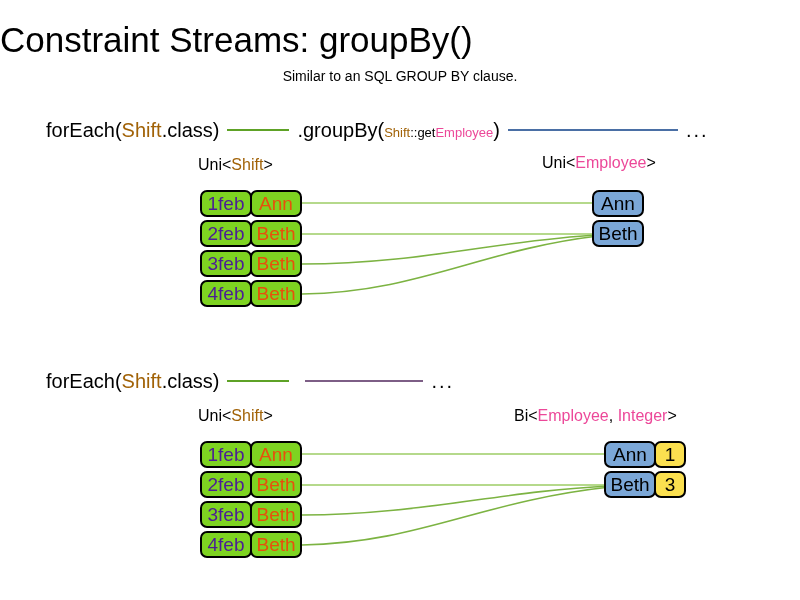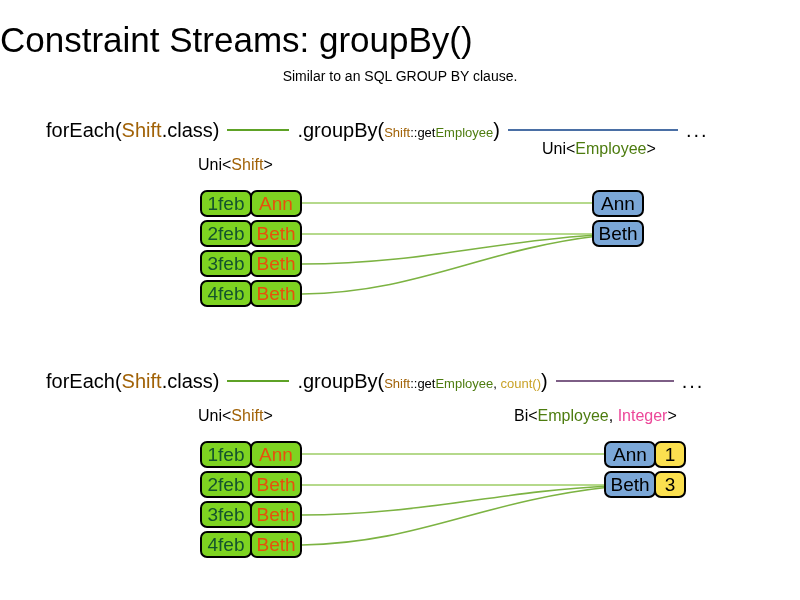--- a/index.html
+++ b/index.html
@@ -61,21 +61,21 @@
     vertical-align: middle;
   }
   .connector.blue  { border-top-color: #4a6fa5; }
   .connector.purple{ border-top-color: #7d5e86; }
   .ellipsis {
     font-size: 20px;
     letter-spacing: 2px;
   }
 
   .tok-shift   { color: #a16207; }
-  .tok-emp     { color: #4d7c0f; }
+  .tok-emp     { color: #ec4899; }
   .tok-int     { color: #ec4899; }
   .tok-count   { color: #c9a227; }
   .tok-black   { color: #000000; }
 
   
   .type-label {
     position: absolute;
     font-size: 16px;
     white-space: nowrap;
   }
@@ -88,21 +88,21 @@
     border-radius: 7px;
     display: flex;
     align-items: center;
     justify-content: center;
     font-size: 19px;
     line-height: 1;
     z-index: 3;
   }
   .box.shift-date {
     background: #7ed321;
-    color: #14532d;
+    color: #4c1d95;
   }
   .box.shift-name {
     background: #7ed321;
     color: #e8500c;
   }
   .box.employee {
     background: #7ba7d7;
     color: #000000;
   }
   .box.count {
@@ -152,21 +152,21 @@
   <span>
     <span>.groupBy(</span><span class="code-small tok-shift">Shift</span><span class="code-small tok-black">::get</span><span class="code-small tok-emp">Employee</span><span>)</span>
   </span>
   <span class="connector blue" style="width:170px;"></span>
   <span class="ellipsis">...</span>
 </div>
 
 <div class="type-label" style="top:156px; left:198px;">
   <span>Uni&lt;</span><span class="tok-shift">Shift</span><span>&gt;</span>
 </div>
-<div class="type-label" style="top:140px; left:542px;">
+<div class="type-label" style="top:154px; left:542px;">
   <span>Uni&lt;</span><span class="tok-emp">Employee</span><span>&gt;</span>
 </div>
 
 <div class="box shift-date" style="left:200px; top:190px; width:52px; height:27px;">1feb</div>
 <div class="box shift-name" style="left:250px; top:190px; width:52px; height:27px;">Ann</div>
 
 <div class="box shift-date" style="left:200px; top:220px; width:52px; height:27px;">2feb</div>
 <div class="box shift-name" style="left:250px; top:220px; width:52px; height:27px;">Beth</div>
 
 <div class="box shift-date" style="left:200px; top:250px; width:52px; height:27px;">3feb</div>
@@ -176,23 +176,20 @@
 <div class="box shift-name" style="left:250px; top:280px; width:52px; height:27px;">Beth</div>
 
 <div class="box employee" style="left:592px; top:190px; width:52px; height:27px;">Ann</div>
 <div class="box employee" style="left:592px; top:220px; width:52px; height:27px;">Beth</div>
 
 <div class="pipeline" style="top:367px;">
   <span>
     <span>forEach(</span><span class="tok-shift">Shift</span><span>.class)</span>
   </span>
   <span class="connector" style="width:62px;"></span>
-  <span>
-    <span>.groupBy(</span><span class="code-small tok-shift">Shift</span><span class="code-small tok-black">::get</span><span class="code-small tok-emp">Employee</span><span class="code-small tok-black">, </span><span class="code-small tok-count">count()</span><span>)</span>
-  </span>
   <span class="connector purple" style="width:118px;"></span>
   <span class="ellipsis">...</span>
 </div>
 
 <div class="type-label" style="top:407px; left:198px;">
   <span>Uni&lt;</span><span class="tok-shift">Shift</span><span>&gt;</span>
 </div>
 <div class="type-label" style="top:407px; left:514px;">
   <span>Bi&lt;</span><span class="tok-emp">Employee</span><span>, </span><span class="tok-int">Integer</span><span>&gt;</span>
 </div>

